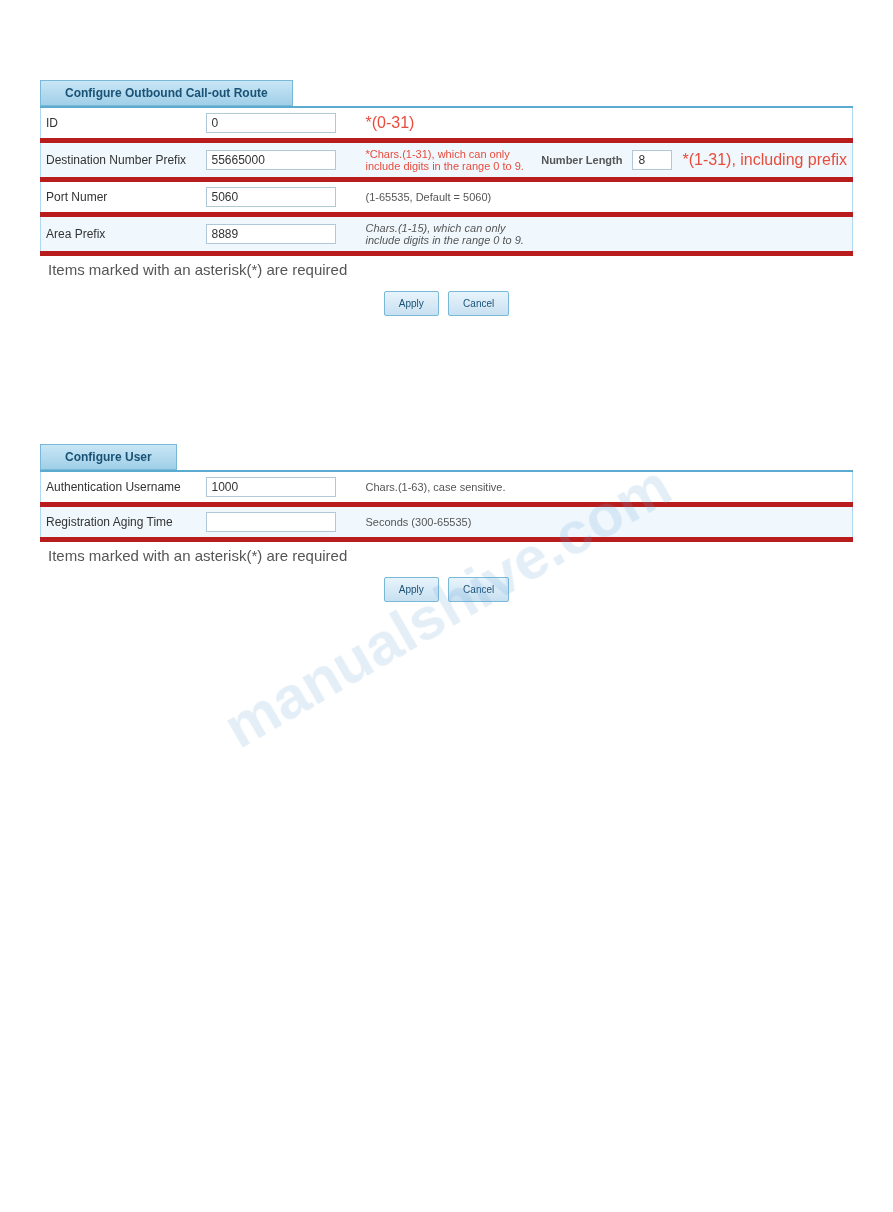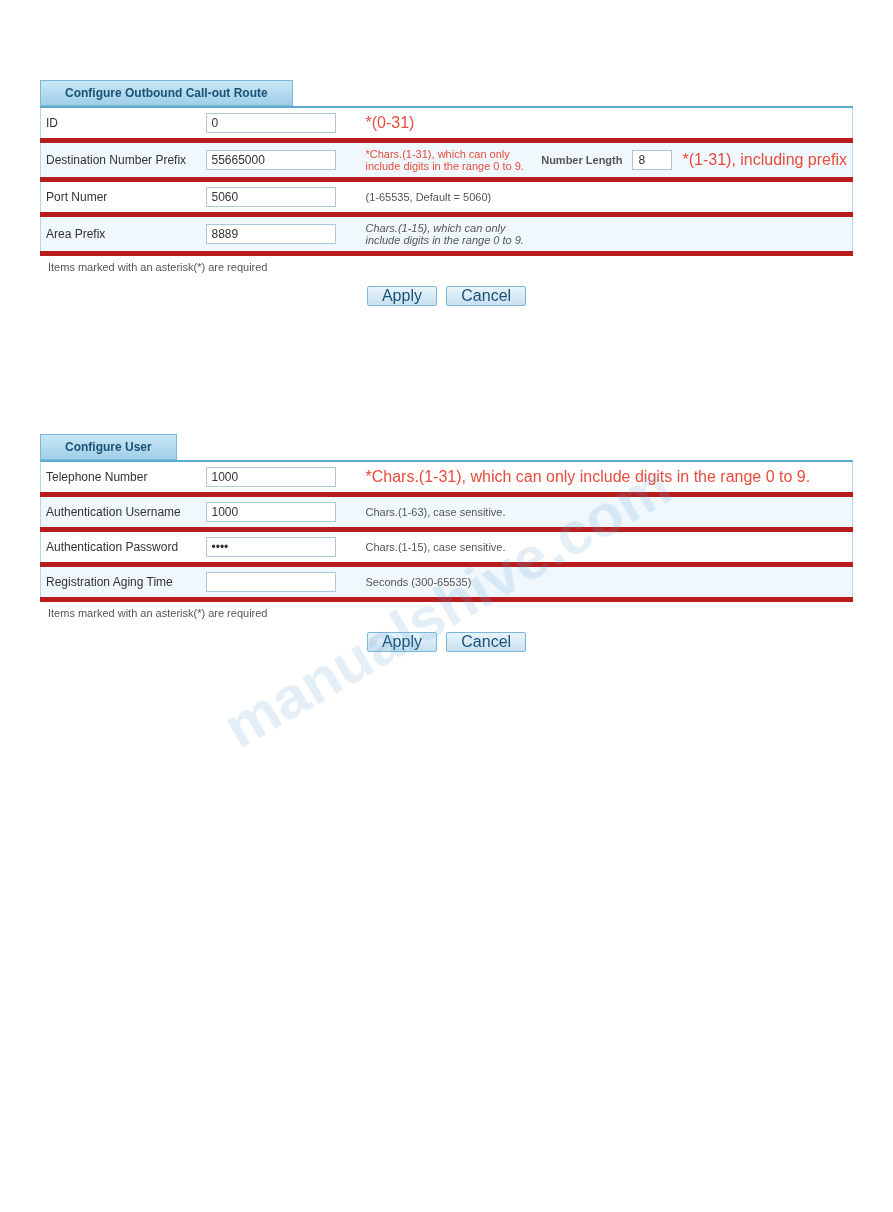--- a/index.html
+++ b/index.html
@@ -65,31 +65,31 @@
     }
     input[type="text"], input[type="password"] {
       border: 1px solid #b0c8d8;
       padding: 2px 5px;
       font-size: 12px;
       width: 130px;
       background: #fff;
       color: #333;
     }
     .footer-note {
-      font-size: 11px;
+      font-size: 15px;
       color: #555;
       padding: 5px 8px;
     }
     .button-row {
       text-align: center;
       padding: 8px;
     }
     .btn {
-      padding: 0 14px;
-      font-size: 16px;
+      padding: 6px 14px;
+      font-size: 10px;
       cursor: pointer;
       border: 1px solid #7ab8d8;
       background: linear-gradient(to bottom, #e8f4fc, #c8e0f0);
       color: #1a5276;
       border-radius: 2px;
       margin: 0 3px;
     }
     .watermark {
       position: fixed;
       top: 50%;
@@ -169,43 +169,29 @@
       <button class="btn">Cancel</button>
     </div>
   </div>
 
   <div class="section" style="margin-top: 120px;">
     <div class="section-header">Configure User</div>
     <table class="section-table">
 
       <tbody>
 
-      <tr>
-        <td class="label-cell">Telephone Number</td>
+
+      <tr>
+        <td class="label-cell">Authentication Username</td>
         <td class="input-cell">
           <input type="text" value="1000" style="">
         </td>
-        <td class="hint-cell">*Chars.(1-31), which can only include digits in the range 0 to 9.</td>
-      </tr>
-
-      <tr>
-        <td class="label-cell">Authentication Username</td>
-        <td class="input-cell">
-          <input type="text" value="1000" style="">
-        </td>
         <td class="hint-cell gray" style="color:#555;">Chars.(1-63), case sensitive.</td>
       </tr>
 
-      <tr>
-        <td class="label-cell">Authentication Password</td>
-        <td class="input-cell">
-          <input type="password" value="1234" style="">
-        </td>
-        <td class="hint-cell gray" style="color:#555;">Chars.(1-15), case sensitive.</td>
-      </tr>
 
       <tr>
         <td class="label-cell">Registration Aging Time</td>
         <td class="input-cell">
           <input type="text" value="" style="">
         </td>
         <td class="hint-cell gray" style="color:#555;">Seconds (300-65535)</td>
       </tr>
     </tbody>
       </table>

